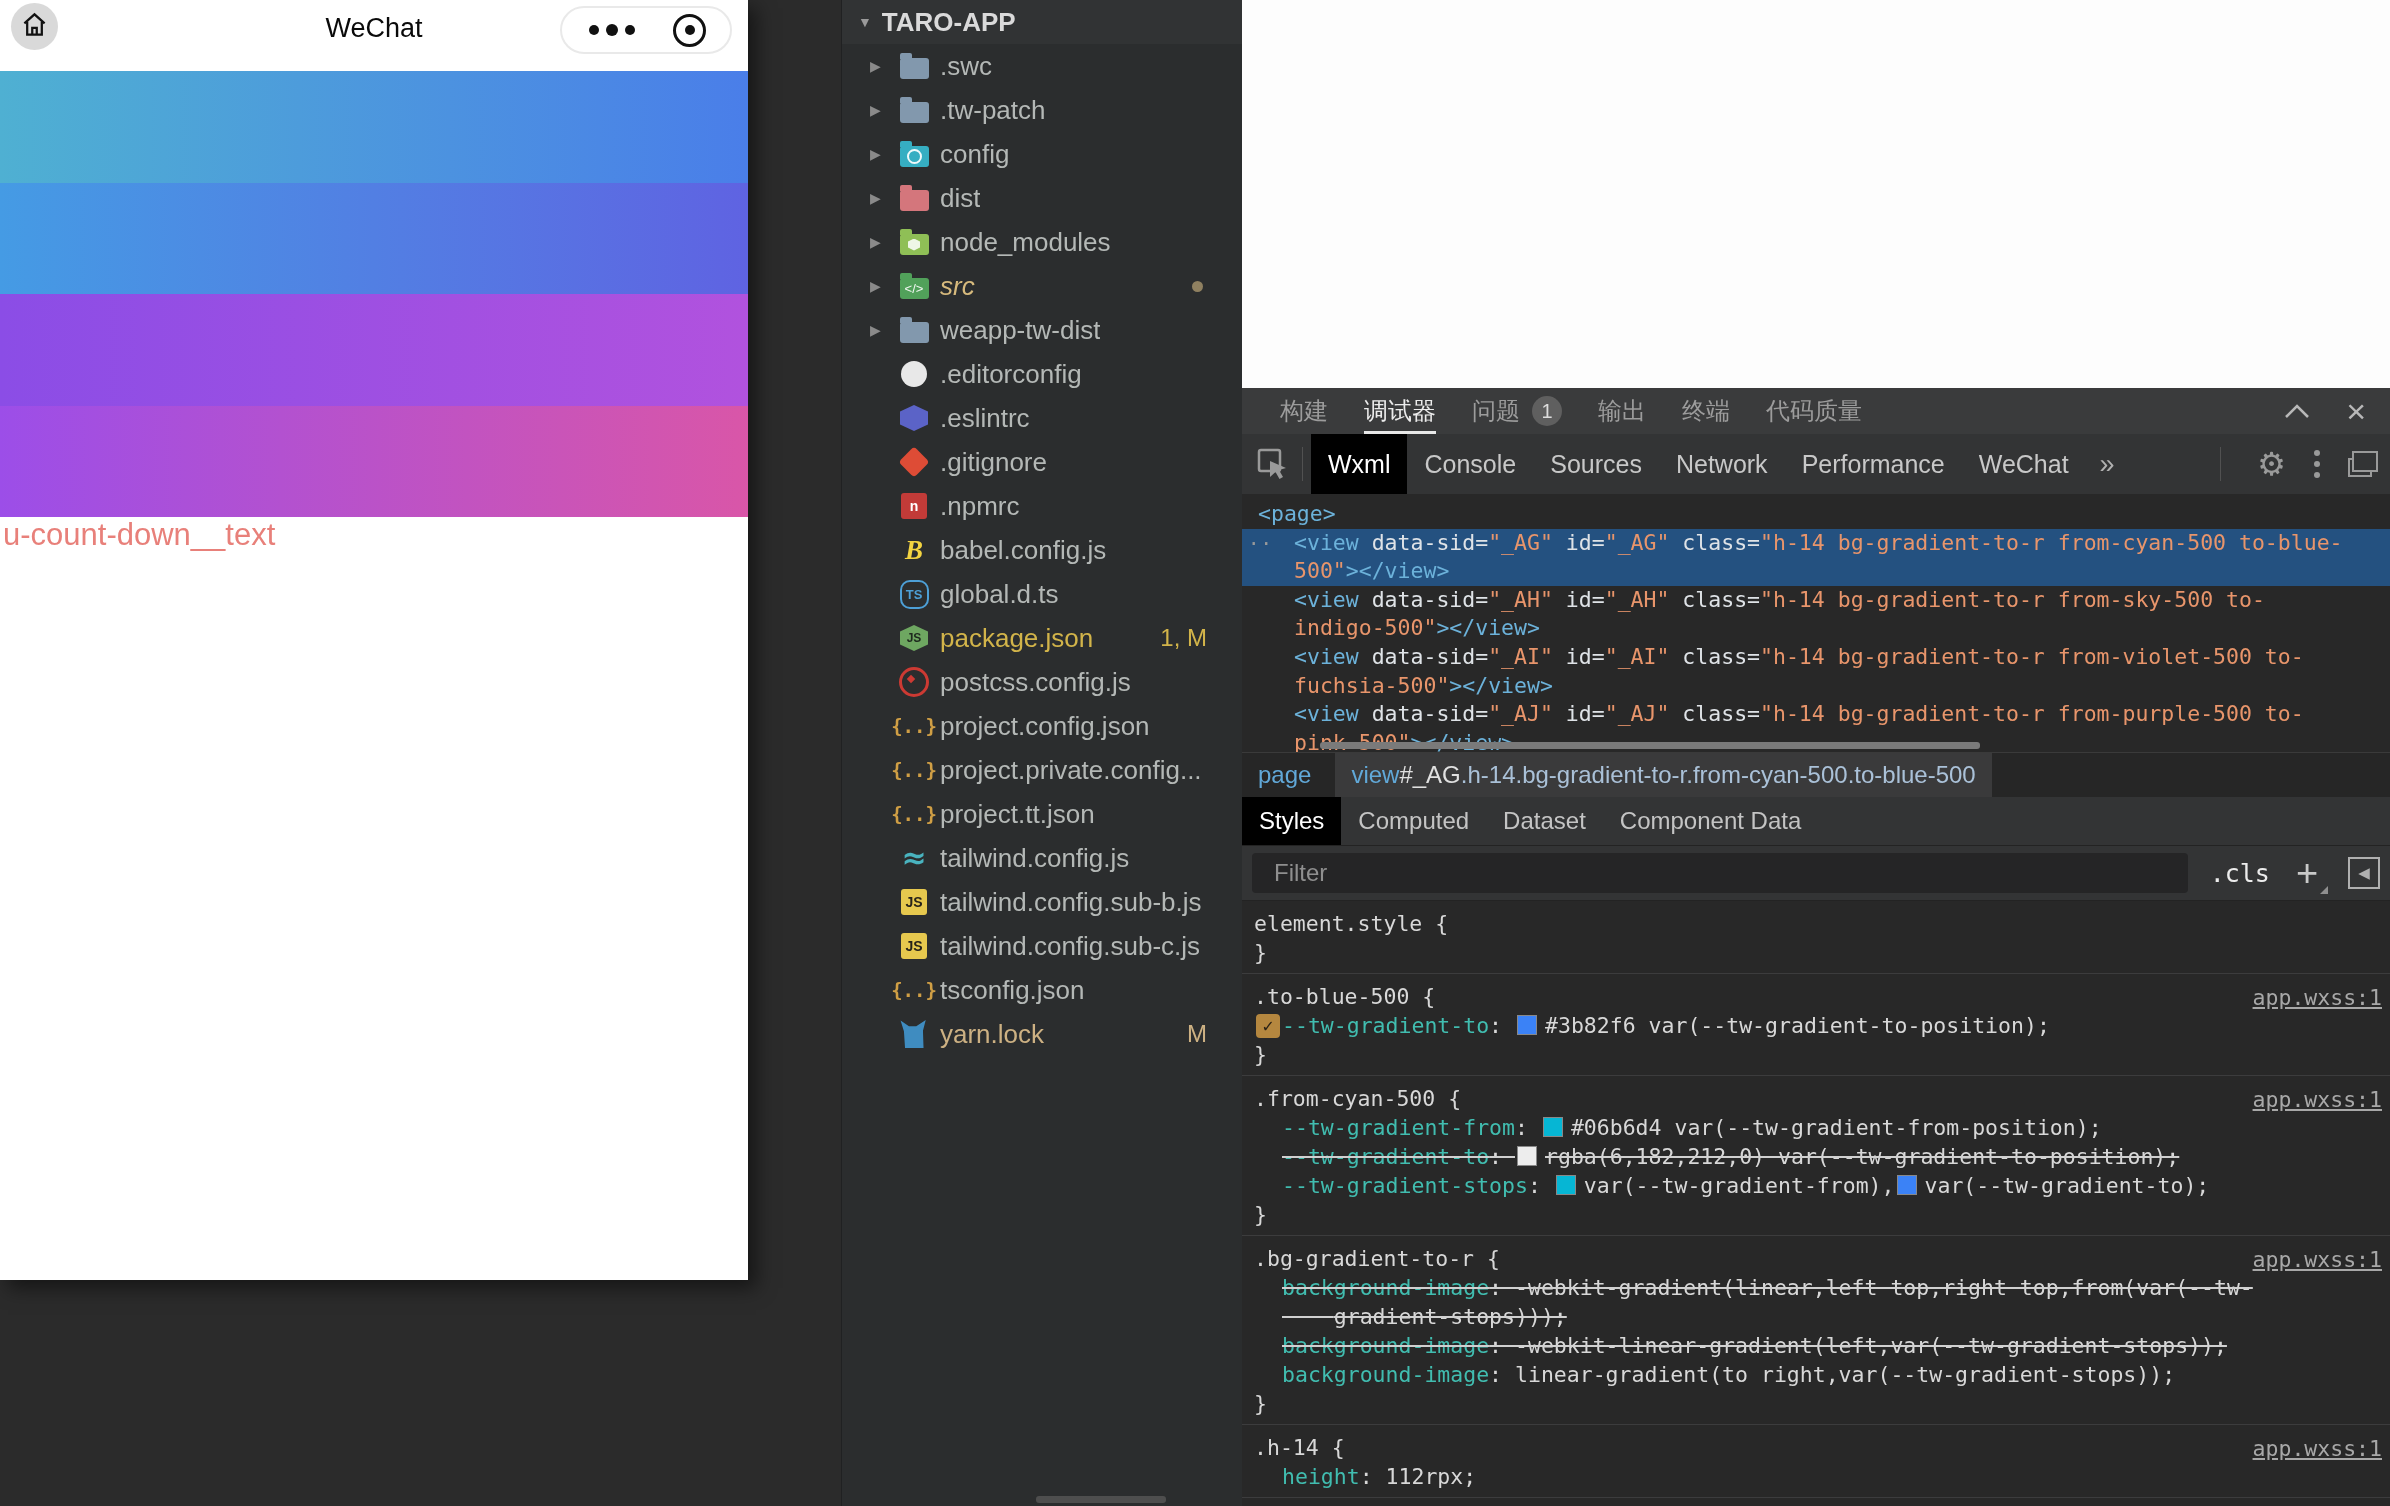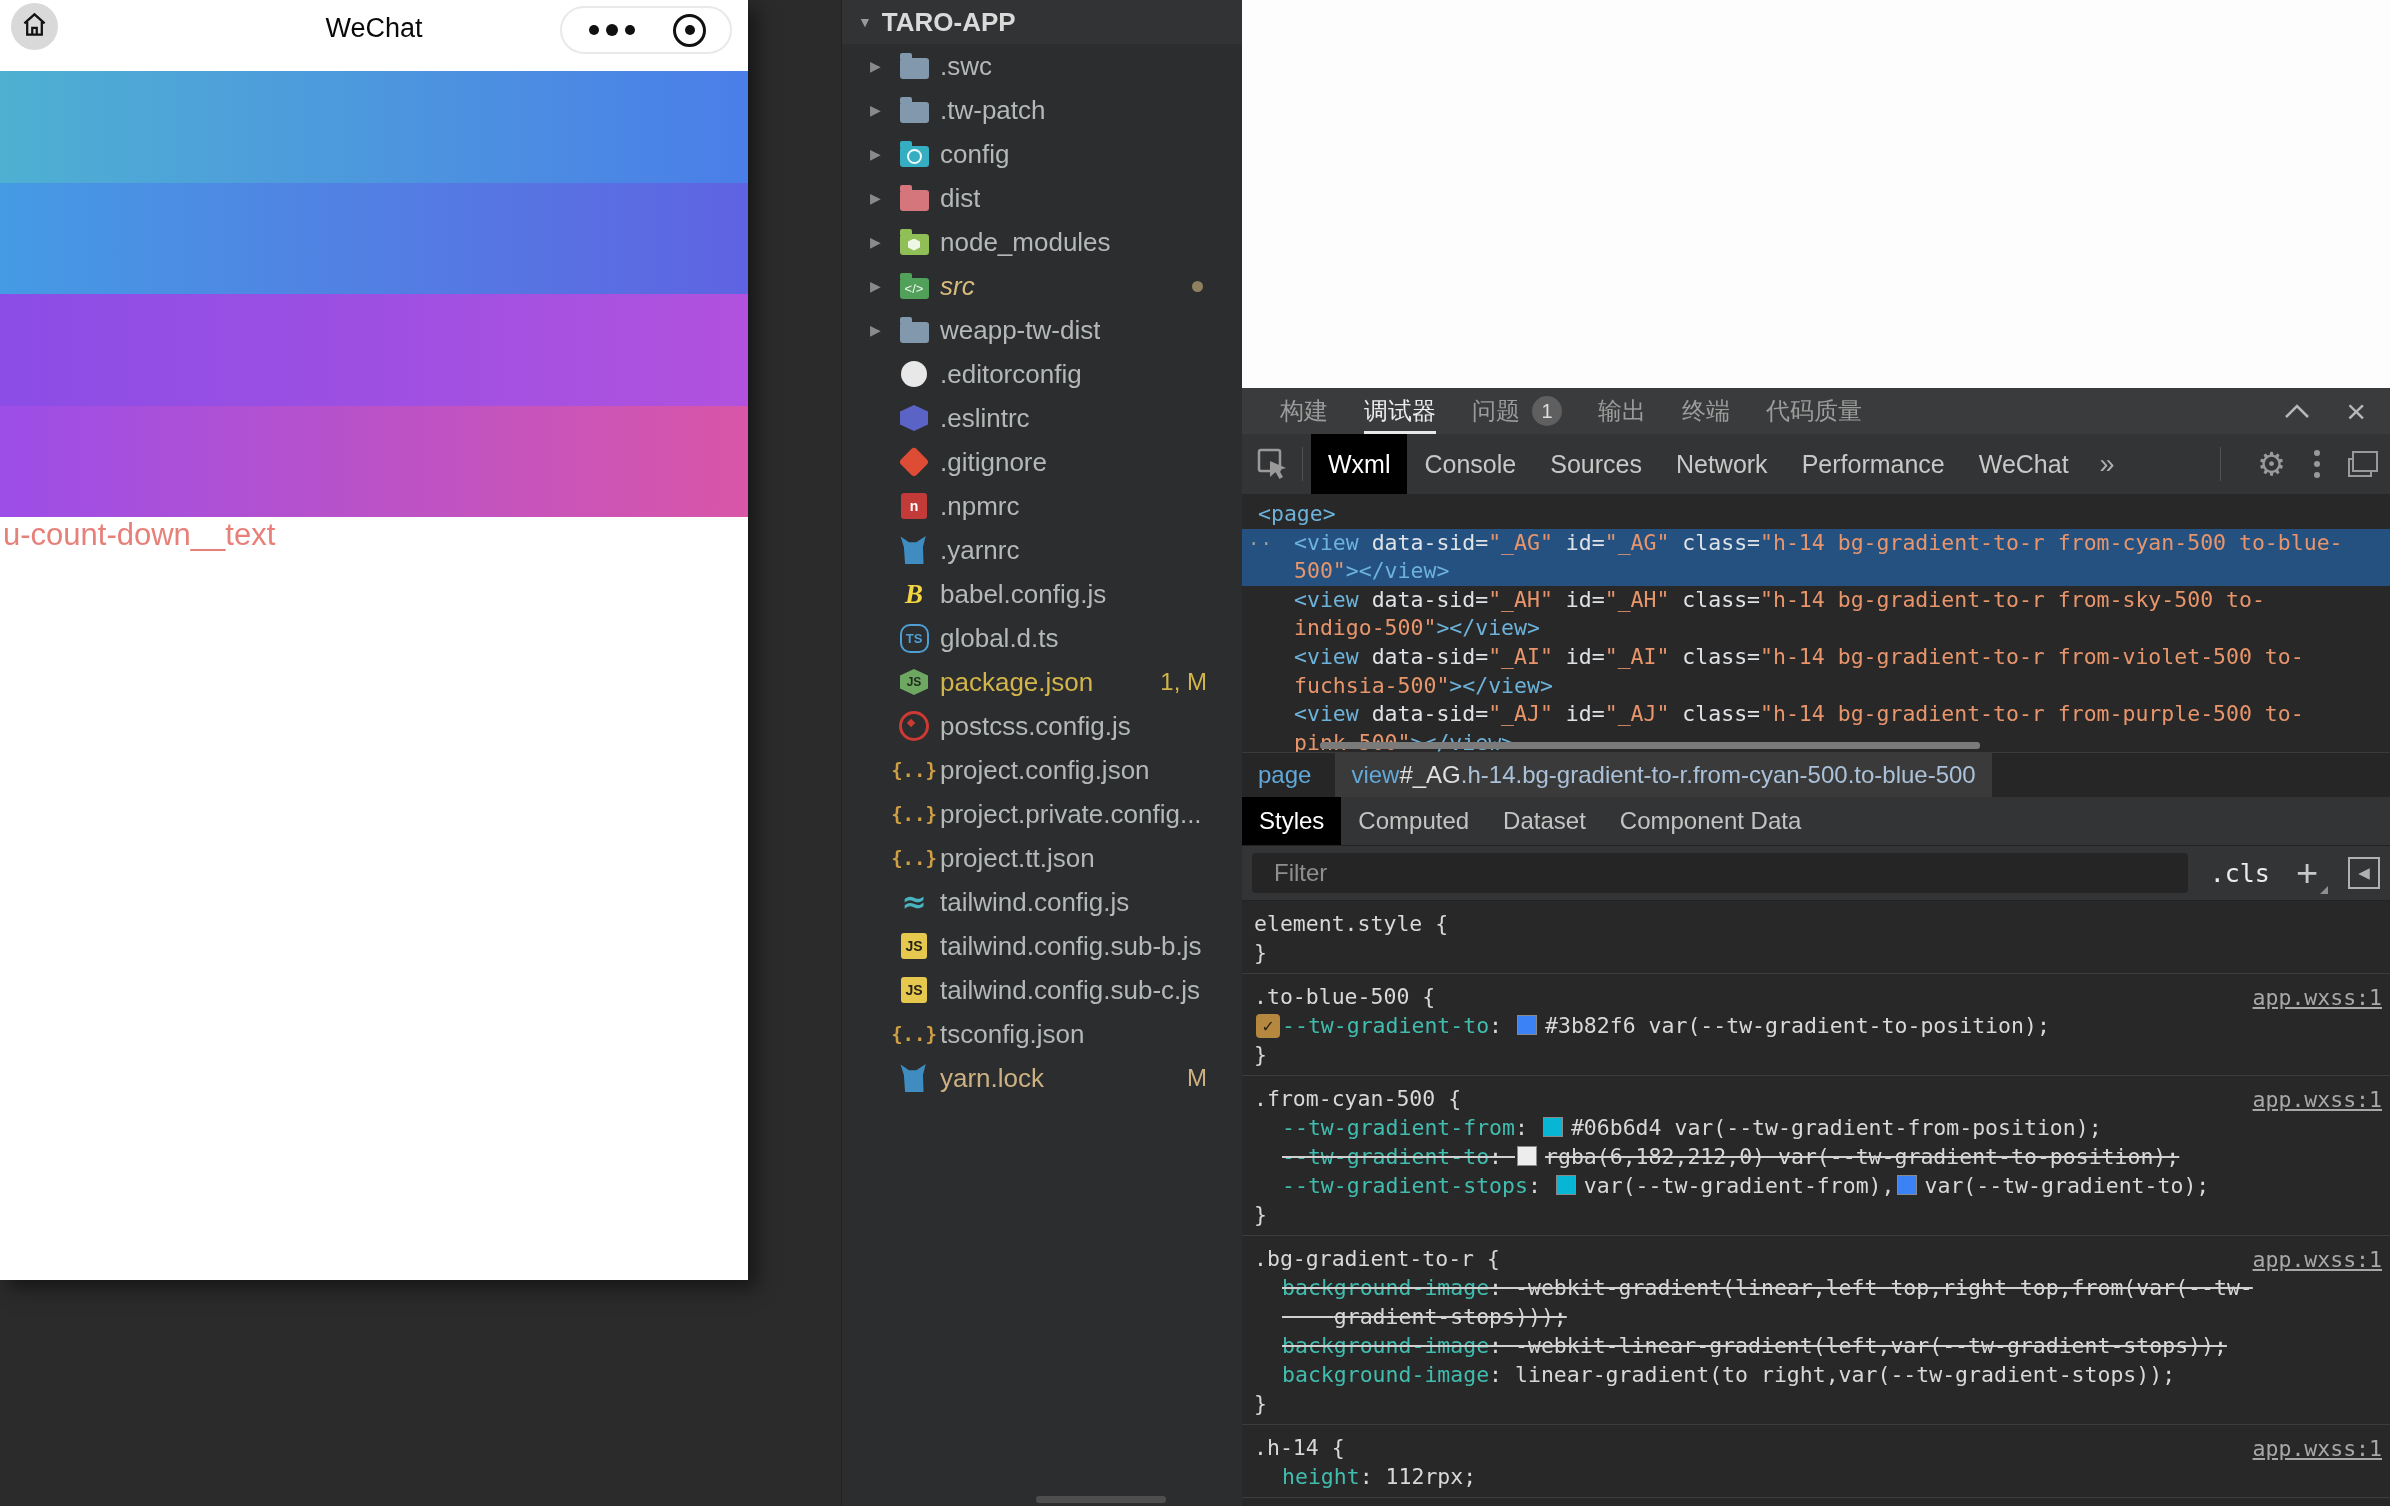--- a/index.html
+++ b/index.html
@@ -256,27 +256,20 @@
         <span class="ficon-box">
           <span class="ficon sqi" style="background:#c23b38">
             <i style="color:#fff">n</i>
           </span>
         </span>
         <span class="fname">.npmrc</span>
       </div>
       <div class="trow">
         <span class="arr"></span>
         <span class="ficon-box">
-          <span class="ficon cat" style="background:#3f8cc0"></span>
-        </span>
-        <span class="fname">.yarnrc</span>
-      </div>
-      <div class="trow">
-        <span class="arr"></span>
-        <span class="ficon-box">
           <span class="ficon btxt" style="color:#f3d441">B</span>
         </span>
         <span class="fname">babel.config.js</span>
       </div>
       <div class="trow">
         <span class="arr"></span>
         <span class="ficon-box">
           <span class="ficon tsbox">TS</span>
         </span>
         <span class="fname">global.d.ts</span>

